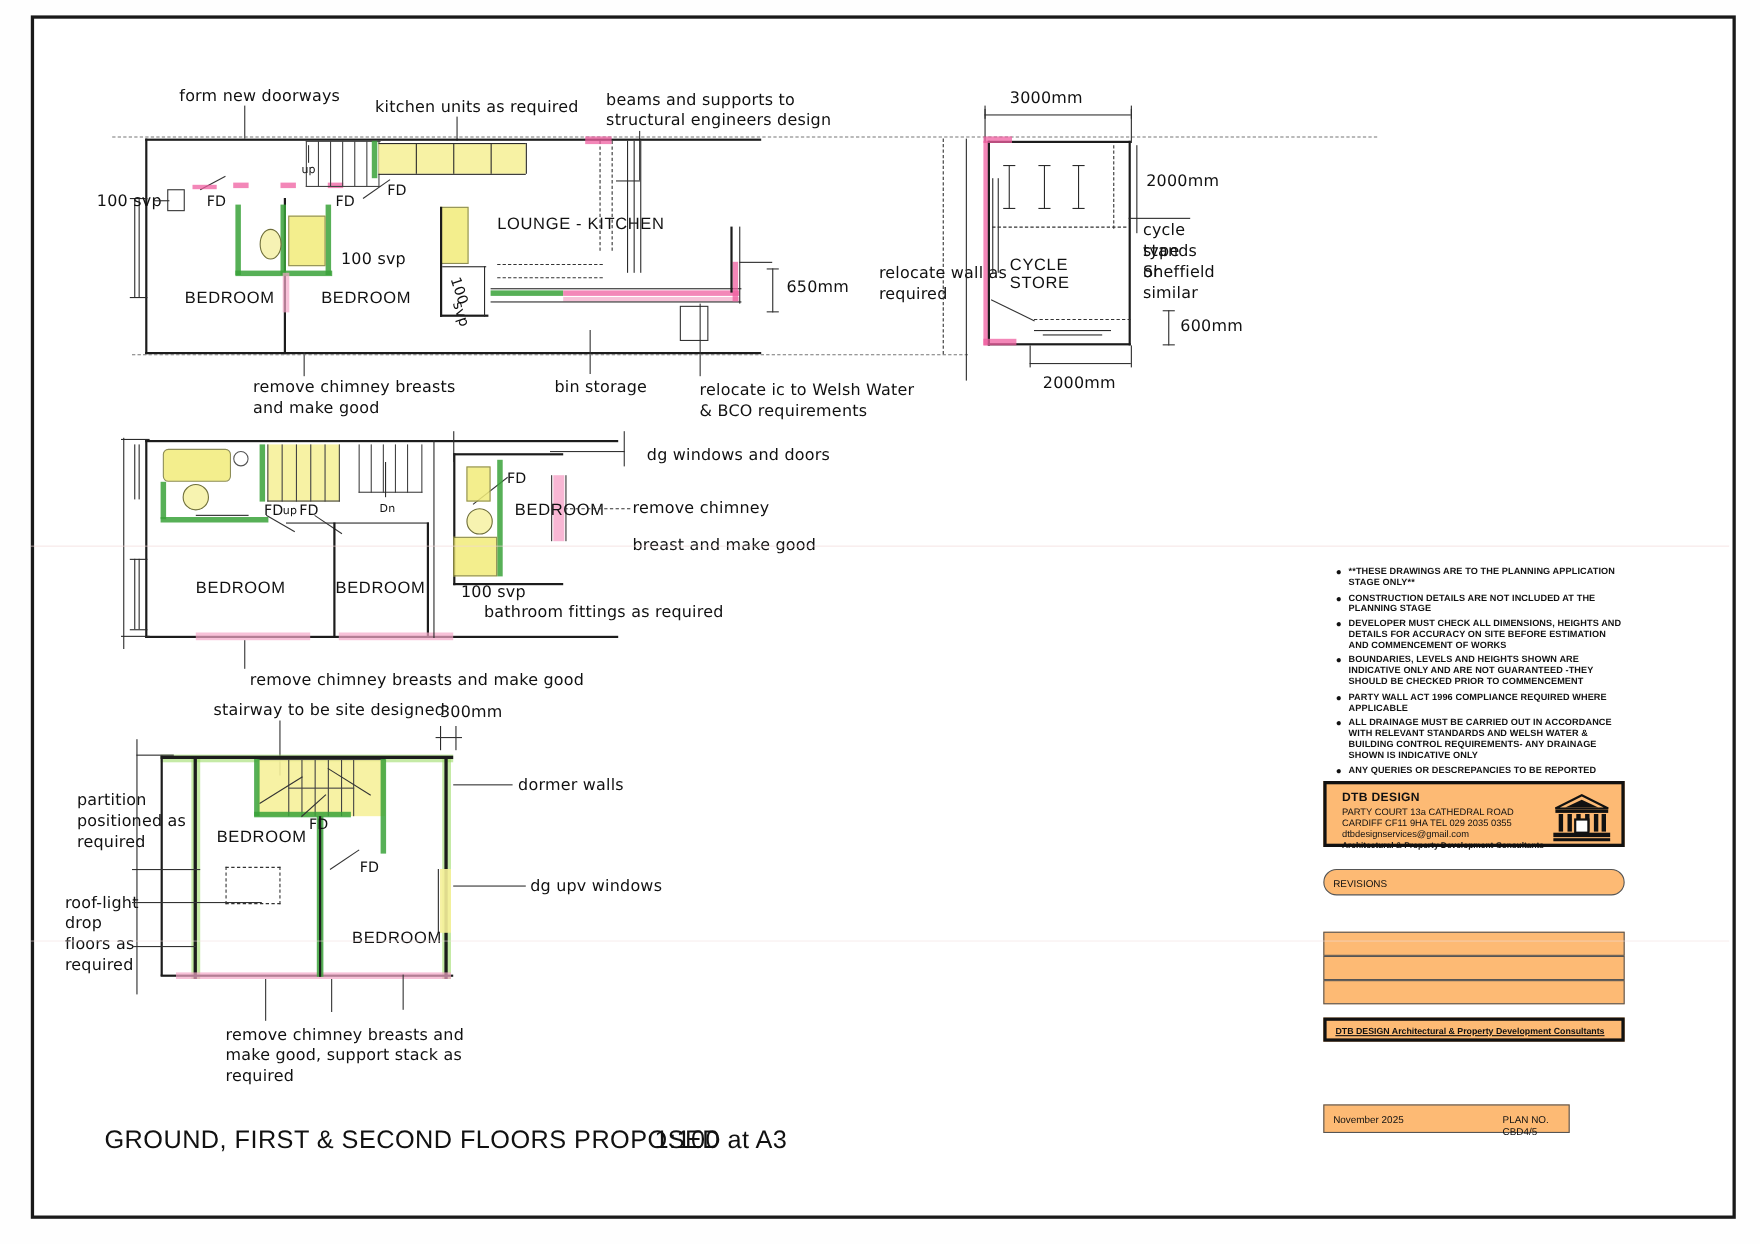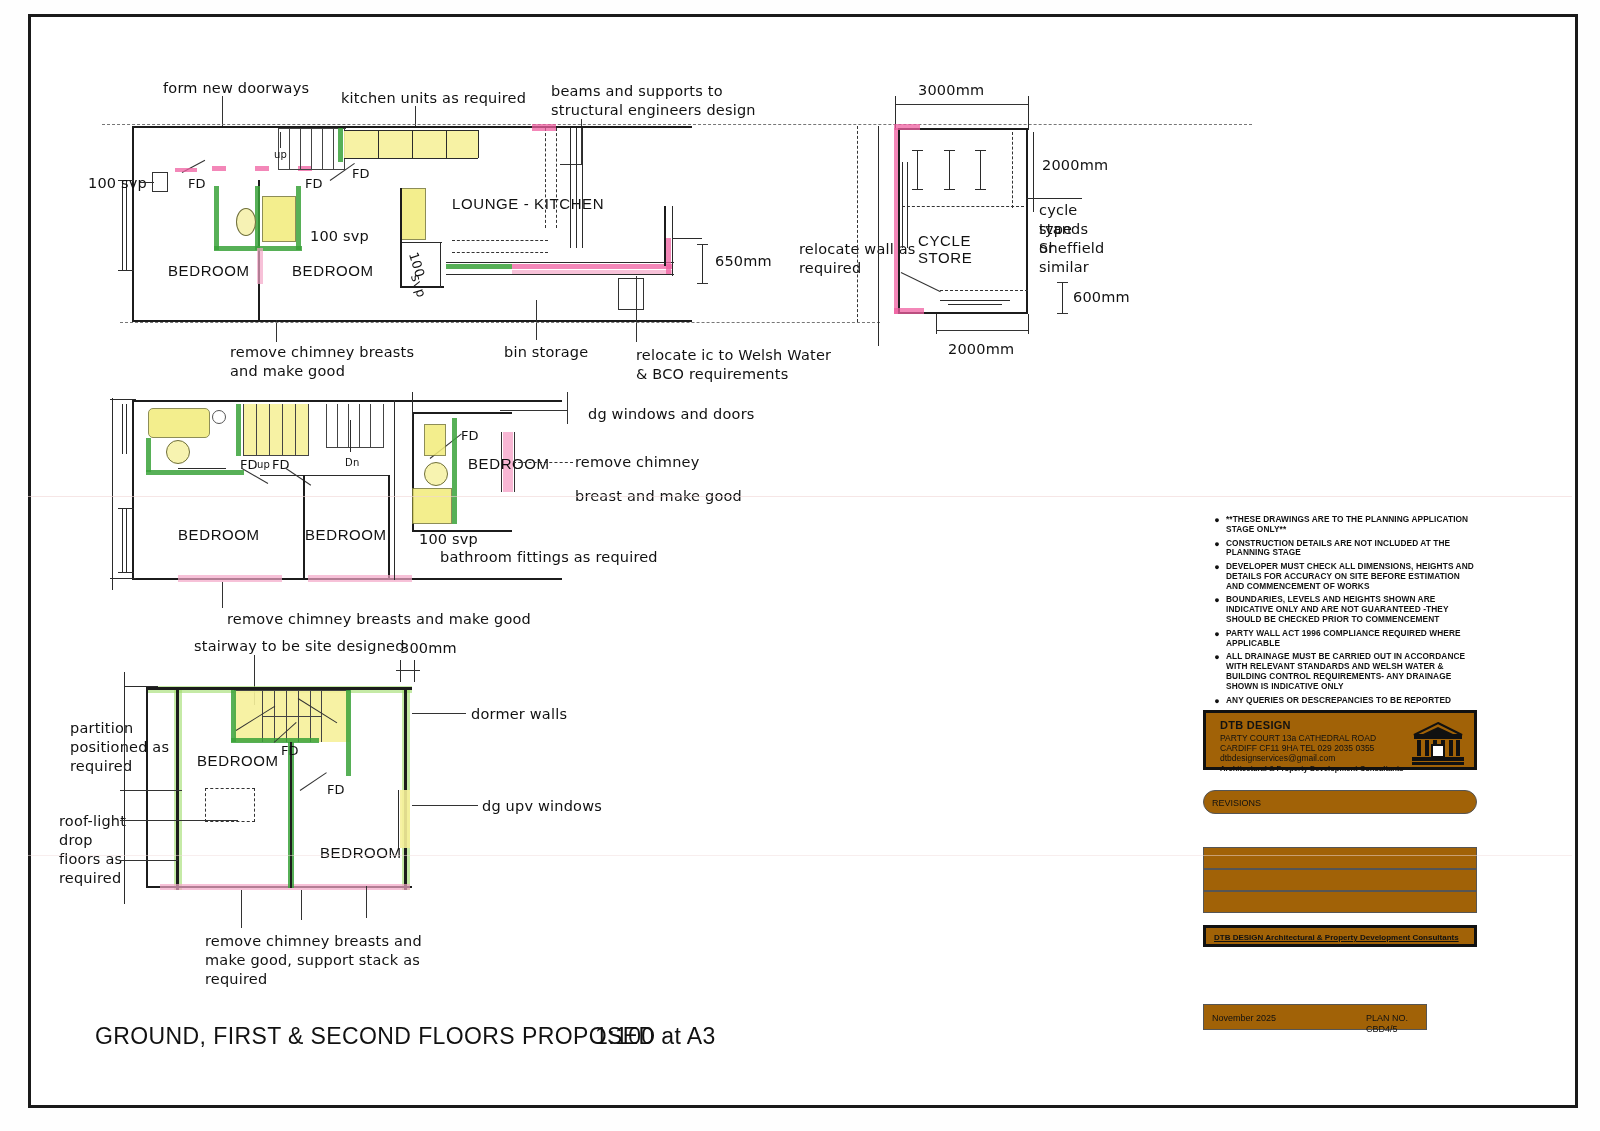--- a/index.html
+++ b/index.html
@@ -19,21 +19,21 @@
   .grnlite{position:absolute;background:#9fdc6a;opacity:.6;}
   .yel{position:absolute;background:#f2ec7a;opacity:.85;border:1px solid #7a7a3a;box-sizing:border-box;}
   .yelp{position:absolute;background:#f6f19a;opacity:.9;}
   .pnk{position:absolute;background:#ef5fa0;opacity:.75;}
   .pnklite{position:absolute;background:#f4a7c8;opacity:.7;}
   .dash{position:absolute;border-top:1px dashed #333;}
   .dashv{position:absolute;border-left:1px dashed #333;}
   .dashdot{position:absolute;border-top:1px dashed #777;}
   .leader{position:absolute;background:#333;}
   .title-main{position:absolute;font-family:"Liberation Sans",sans-serif;font-size:23px;letter-spacing:.4px;color:#111;}
-  .tb{position:absolute;box-sizing:border-box;background:#a16207;}
+  .tb{position:absolute;box-sizing:border-box;background:#fdba74;}
   .tb-thick{border:3px solid #111;}
   .tb-thin{border:1.5px solid #555;}
   .tbtxt{font-family:"Liberation Sans",sans-serif;font-size:8.5px;color:#111;line-height:1.25;}
   .tbtxt.b{font-weight:bold;}
   .notes{position:absolute;}
   .note-row{display:flex;margin-bottom:4px;}
   .note-bullet{width:18px;flex:0 0 18px;font-size:9px;line-height:1.2;color:#111;text-align:center;}
   .note-txt{font-family:"Liberation Sans",sans-serif;font-weight:bold;font-size:8.3px;line-height:1.18;color:#111;letter-spacing:.1px;}
   .dimtick{position:absolute;background:#333;width:1px;height:9px;}
   .arrowln{position:absolute;height:1px;background:#333;}

